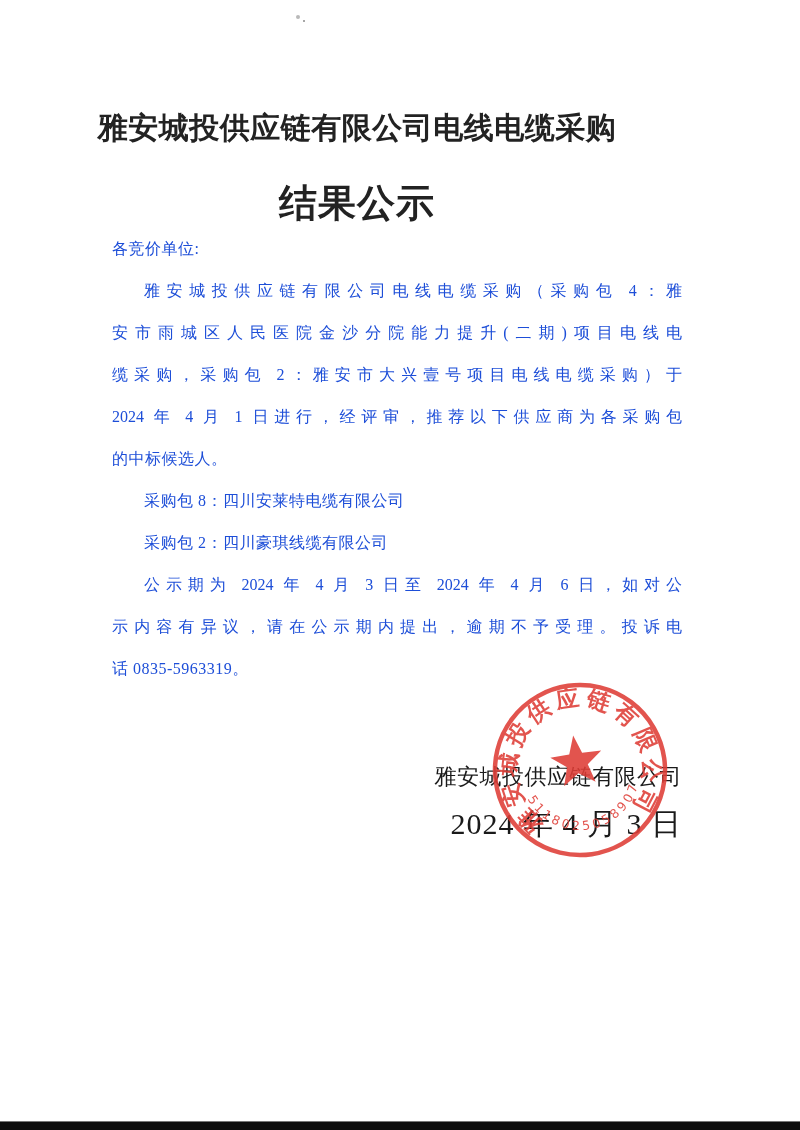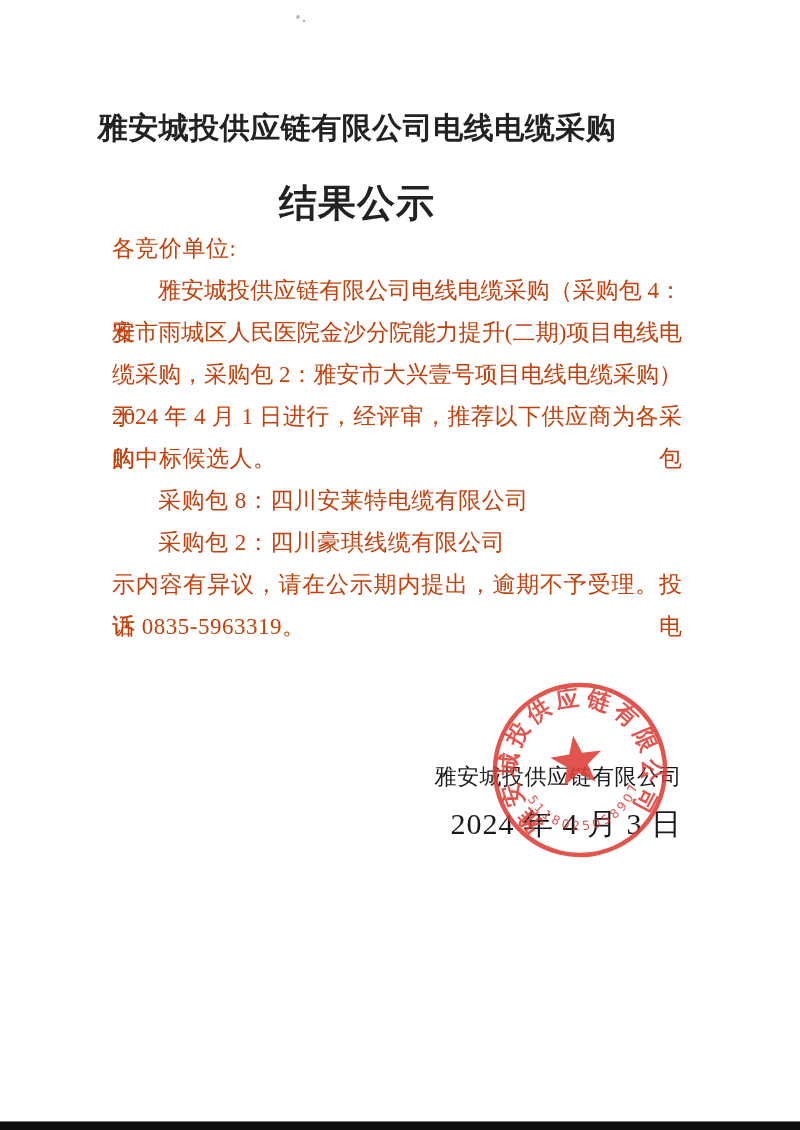--- a/index.html
+++ b/index.html
@@ -18,22 +18,22 @@
     text-align: center;
     font-weight: bold;
     color: #222;
   }
   .doc-title.line1 { top: 108px; font-size: 30px; letter-spacing: 0.5px; }
   .doc-title.line2 { top: 178px; font-size: 38px; letter-spacing: 1px; }
 
   .body-block {
     position: absolute;
     left: 112px; top: 228px; width: 570px;
-    font-size: 23px;
-    color: #c2410c;
+    font-size: 16px;
+    color: #1d4ed8;
   }
   .bline {
     height: 42px; line-height: 42px;
     white-space: nowrap;
     letter-spacing: 0.5px;
   }
   .bline.justify {
     white-space: normal;
     text-align: justify;
     text-align-last: justify;
@@ -80,20 +80,21 @@
 
   <div class="body-block">
     <div class="bline">各竞价单位:</div>
     <div class="bline justify indent">雅安城投供应链有限公司电线电缆采购（采购包 4：雅</div>
     <div class="bline justify">安市雨城区人民医院金沙分院能力提升(二期)项目电线电</div>
     <div class="bline justify">缆采购，采购包 2：雅安市大兴壹号项目电线电缆采购）于</div>
     <div class="bline justify">2024 年 4 月 1 日进行，经评审，推荐以下供应商为各采购包</div>
     <div class="bline">的中标候选人。</div>
     <div class="bline indent">采购包 8：四川安莱特电缆有限公司</div>
     <div class="bline indent">采购包 2：四川豪琪线缆有限公司</div>
+    <div class="bline justify indent">公示期为 2024 年 4 月 3 日至 2024 年 4 月 6 日，如对公</div>
     <div class="bline justify">示内容有异议，请在公示期内提出，逾期不予受理。投诉电</div>
     <div class="bline">话 0835-5963319。</div>
   </div>
 
   <div class="sig-company">雅安城投供应链有限公司</div>
   <div class="sig-date">2024 年 4 月 3 日</div>
 
   <svg class="seal-svg" viewBox="455 645 250 245" xmlns="http://www.w3.org/2000/svg">
     <g transform="rotate(-8 580 770)" fill="#df3d36">
       <circle cx="580" cy="770" r="85" fill="none" stroke="#df3d36" stroke-width="4.5"></circle>

